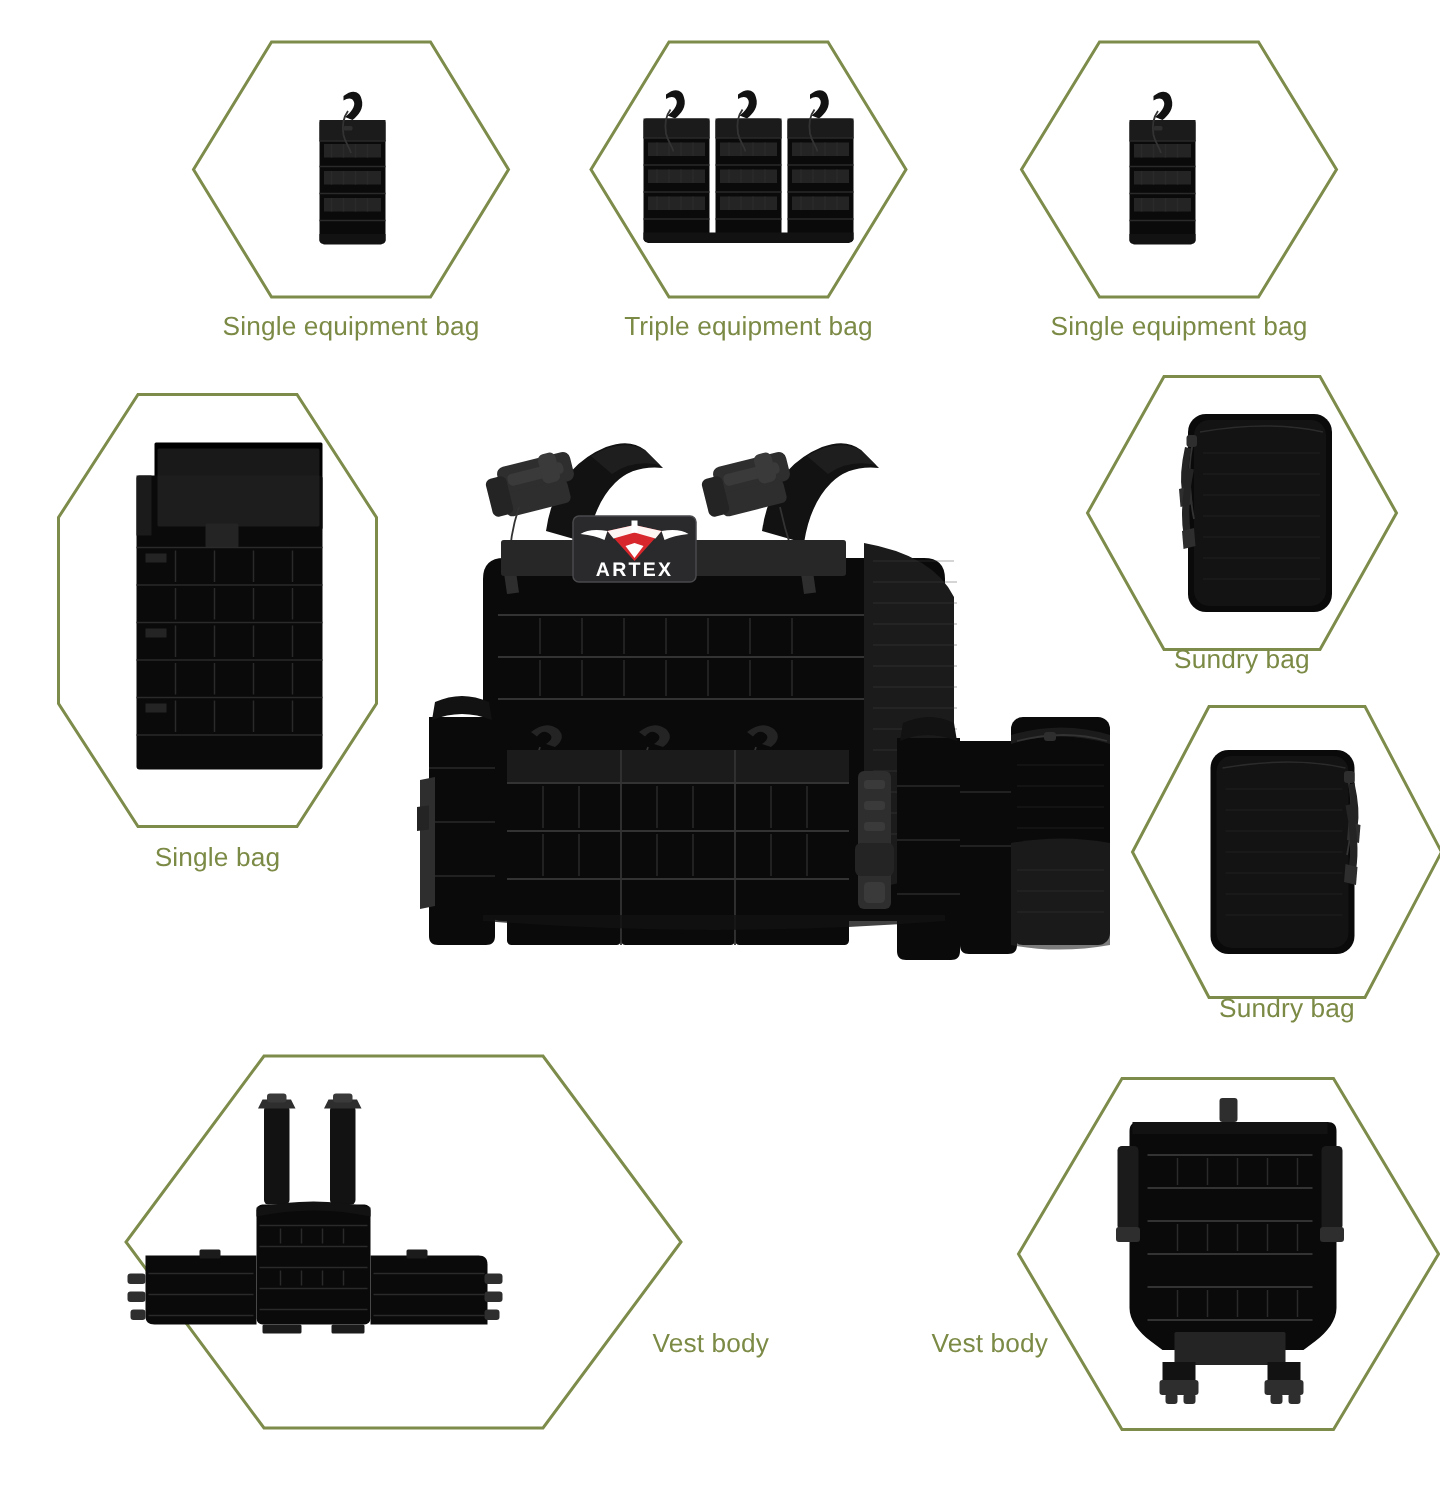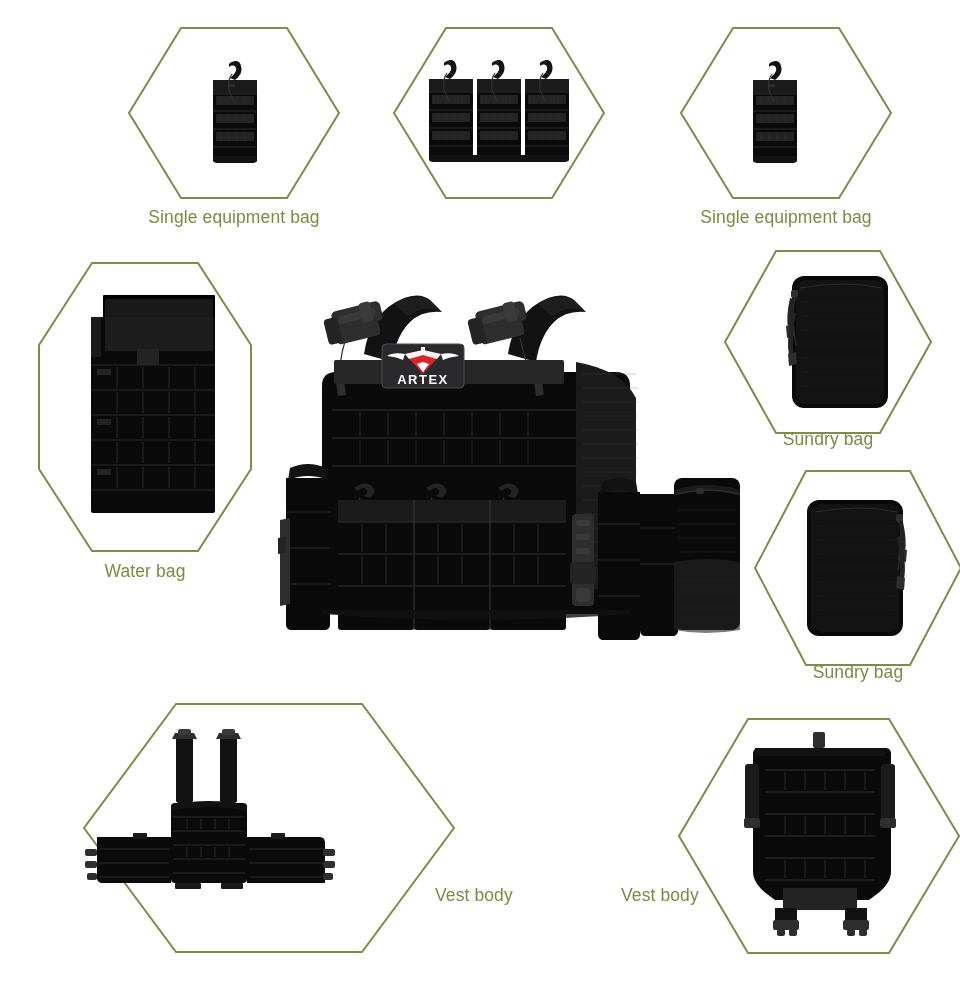--- a/index.html
+++ b/index.html
@@ -174,20 +174,21 @@
           <path d="M108 76 v9"></path>
             <path d="M116 76 v9"></path>
             <path d="M124 76 v9"></path>
             <path d="M132 76 v9"></path>
         </g>
         <path class="ln2" d="M117 18 c-3 4 -4 10 -3 16 c1 5 4 8 5 12"></path>
       </g>
       <path class="n2" d="M3 100 h140 v4 c0 2 -2 3 -4 3 H7 c-2 0 -4 -1 -4 -3z"></path>
     </svg>
   </div>
+  <div class="cap center" style="left:368px;top:209px;width:220px;">Triple equipment bag</div>
 
   <div class="hex" style="left:659px;top:27px;width:212px;height:172px;">
     <svg viewBox="0 0 212 172" preserveAspectRatio="none">
       <polygon points="53,1 159,1 211,86 159,171 53,171 1,86"></polygon>
     </svg>
   </div>
   <div class="art" style="left:718px;top:58px;width:72px;height:112px;">
     <svg viewBox="0 0 72 112">
       <path class="n2" d="M30 6 c6 -5 11 -3 12 2 c2 6 -2 11 -6 14 l-5 -2 c4 -3 7 -7 6 -10 c-1 -3 -4 -3 -7 -1z"></path>
       <rect class="n1" x="14" y="22" width="44" height="82" rx="2"></rect>
@@ -262,21 +263,21 @@
           <path d="M100 180 v21"></path>
           <path d="M126 180 v21"></path>
       </g>
       <g class="n4">
         <rect x="28" y="82" width="14" height="6"></rect>
           <rect x="28" y="132" width="14" height="6"></rect>
         <rect x="28" y="182" width="14" height="6"></rect>
       </g>
     </svg>
   </div>
-  <div class="cap center" style="left:14px;top:563px;width:220px;">Water bag</div>
+  <div class="cap center" style="left:14px;top:563px;width:220px;">Single bag</div>
 
   <div class="hex" style="left:703px;top:250px;width:208px;height:184px;">
     <svg viewBox="0 0 208 184" preserveAspectRatio="none">
       <polygon points="52,1 156,1 207,92 156,183 52,183 1,92"></polygon>
     </svg>
   </div>
   <div class="art" style="left:745px;top:268px;width:128px;height:148px;">
     <svg viewBox="0 0 128 148">
       <rect class="n1" x="26" y="8" width="96" height="132" rx="12"></rect>
       <rect class="n3" x="30" y="12" width="88" height="124" rx="10" opacity="0.5"></rect>

